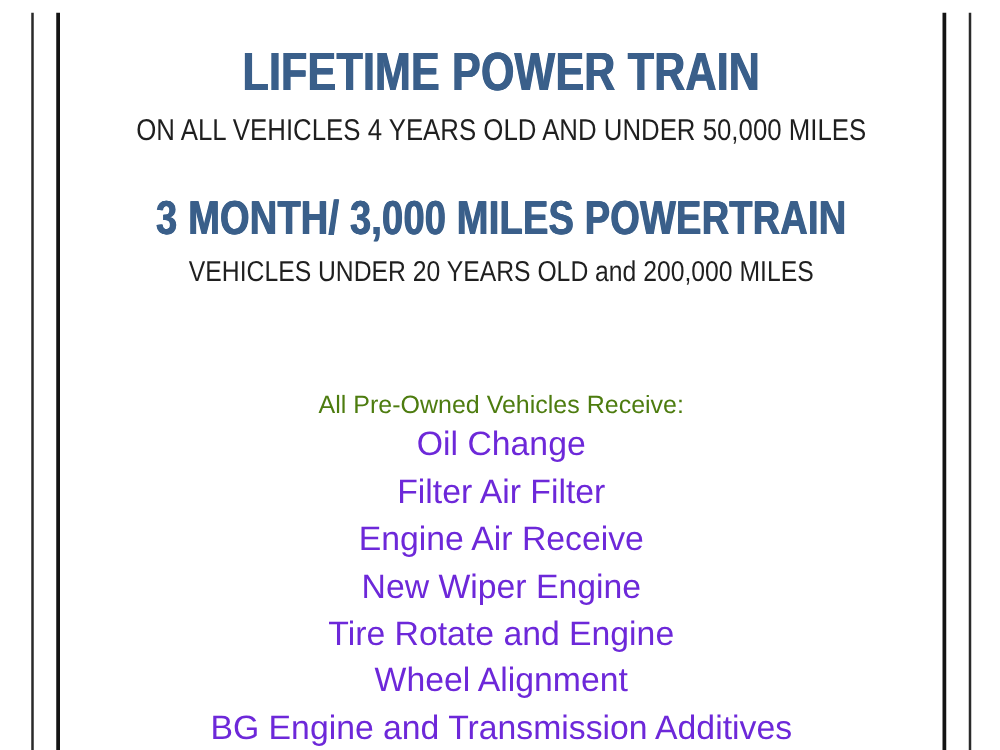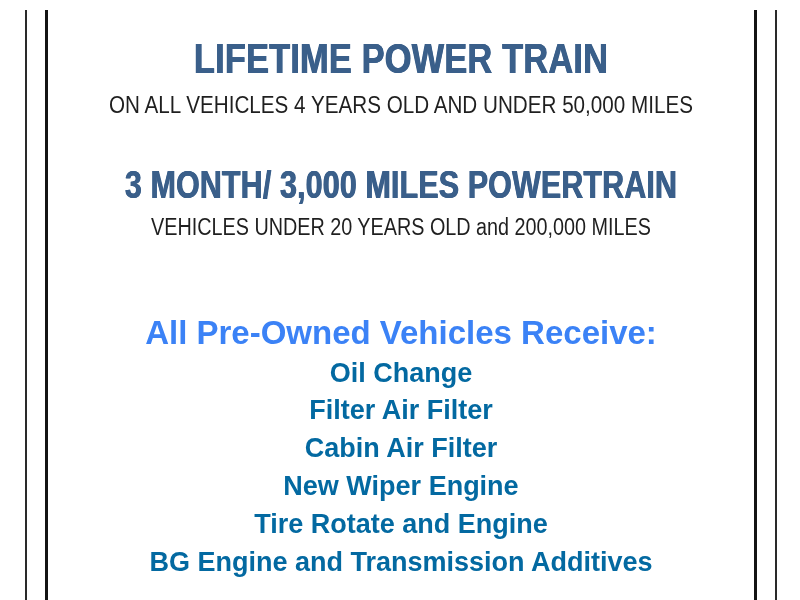--- a/index.html
+++ b/index.html
@@ -72,44 +72,44 @@
     transform: scaleX(0.86);
     transform-origin: center center;
   }
 
   
   #wb1 { position: absolute; left: 0; top: 27px; }
   #wb1 .warranty-headline { font-size: 43px; }
   #wb1 .warranty-sub { font-size: 24px; margin-top: 13px; }
 
   
-  #wb2 { position: absolute; left: 0; top: 156px; }
+  #wb2 { position: absolute; left: 0; top: 146px; }
   #wb2 .warranty-headline { font-size: 38px; }
   #wb2 .warranty-sub { font-size: 23px; margin-top: 12px; }
 
   
   #services {
     position: absolute;
     left: 0;
     top: 301px;
     width: 100%;
   }
 
   .services-title {
-    color: #3b82f6;
-    font-size: 33px;
-    font-weight: 700;
+    color: #4d7c0f;
+    font-size: 20px;
+    font-weight: 400;
     line-height: 1.32;
     white-space: nowrap;
   }
 
   .service-item {
-    color: #0369a1;
+    color: #6d28d9;
     font-size: 27px;
-    font-weight: 700;
+    font-weight: 400;
     line-height: 1.40;
     white-space: nowrap;
   }
 </style>
 </head>
 <body>
 
 <div id="poster">
 
   <div class="rule rule-left-outer"></div>
@@ -127,20 +127,21 @@
     <div class="warranty-block" id="wb2">
       <div class="warranty-headline">3 MONTH/ 3,000 MILES POWERTRAIN</div>
       <div class="warranty-sub">VEHICLES UNDER 20 YEARS OLD and 200,000 MILES</div>
     </div>
 
     <div id="services">
       <div class="services-title">All Pre-Owned Vehicles Receive:</div>
 
       <div class="service-item">Oil Change</div>
       <div class="service-item">Filter Air Filter</div>
-      <div class="service-item">Cabin Air Filter</div>
+      <div class="service-item">Engine Air Receive</div>
       <div class="service-item">New Wiper Engine</div>
       <div class="service-item">Tire Rotate and Engine</div>
+      <div class="service-item">Wheel Alignment</div>
       <div class="service-item">BG Engine and Transmission Additives</div>
     </div>
 
   </div>
 </div>
 
 </body></html>

